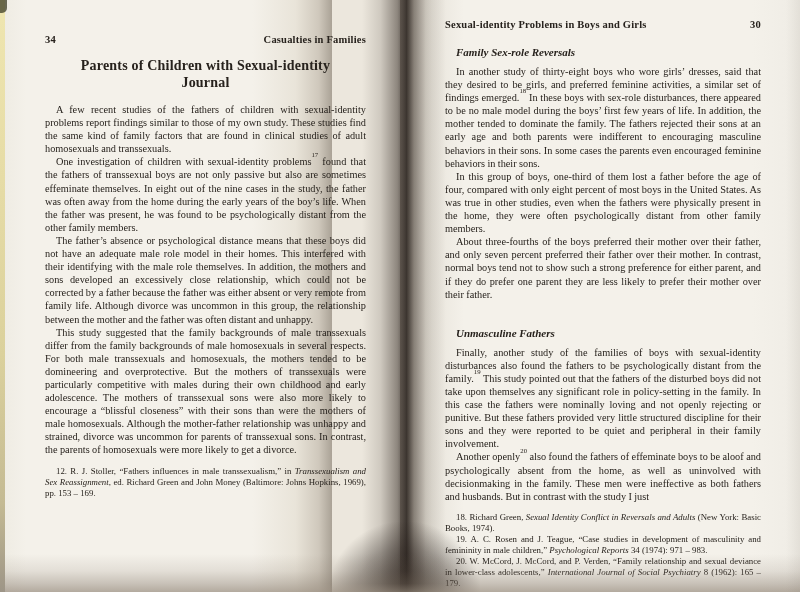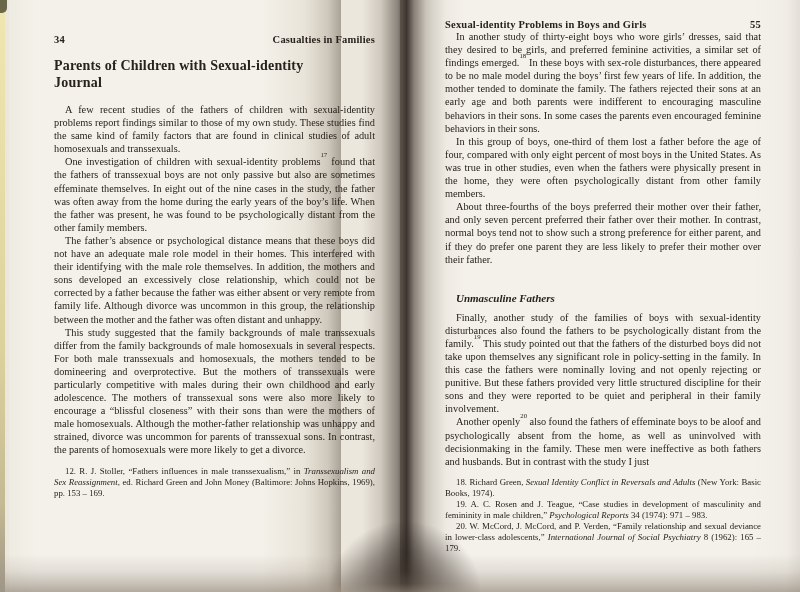--- a/index.html
+++ b/index.html
@@ -4,35 +4,35 @@
 <style>
   html,body{margin:0;padding:0;}
   body{
     width:800px;height:592px;position:relative;overflow:hidden;
     background:#ece7dd;
     font-family:"Liberation Serif", serif;
   }
   .book{position:absolute;inset:0;}
   .page{position:absolute;top:0;height:592px;box-sizing:border-box;color:#27221d;}
   .page-left{
-    left:9px;width:332px;
+    left:0;width:332px;
     background:linear-gradient(90deg,#eeebe2 0%,#f4f1ea 8%,#f4f1ea 76%,#e9e4d9 89%,#cfc8bc 96%,#aaa296 100%);
     padding:34px 0 16px 45px;
   }
   .page-right{
     left:400px;width:400px;
     background:linear-gradient(90deg,#9d948a 0%,#cfc9be 3%,#e9e5dc 8%,#f4f1ea 16%,#f4f1ea 88%,#efece5 100%);
     padding:19px 0 0 45px;
   }
   .content-l{width:321px;}
   .content-r{width:316px;}
   .runhead{display:flex;justify-content:space-between;align-items:baseline;
     font-weight:bold;font-size:10.5px;letter-spacing:.2px;}
   .title{font-size:14px;font-weight:bold;line-height:16.5px;margin:13px 0 0 0;letter-spacing:.2px;}
-  .title span{display:block;}
+  .title span{display:block;text-align:center;}
   .body{font-size:10.3px;line-height:13.1px;text-align:justify;text-indent:11px;margin:0;
     word-spacing:-0.2px;}
   .intro{margin-top:12px;}
   .sechead{font-style:italic;font-weight:bold;font-size:11px;margin:16px 0 7px 0;text-indent:11px;}
   .sechead2{margin-top:26px;}
   .fnref{font-size:6.8px;line-height:0;position:relative;top:-3.5px;}
   .footnotes{margin-top:9px;}
   .footnote{font-size:8.8px;line-height:11px;text-align:justify;text-indent:11px;margin:0;}
   .it{font-style:italic;}
   .gutter-shadow{
@@ -93,22 +93,23 @@
       <div class="footnotes">
         <p class="footnote"><span>12.</span><span> R. J. Stoller, “Fathers influences in male transsexualism,” in </span><span class="it">Transsexualism and Sex Reassignment</span><span>, ed. Richard Green and John Money (Baltimore: Johns Hopkins, 1969), pp. 153 – 169.</span></p>
       </div>
     </div>
   </div>
 
   <div class="page page-right">
     <div class="content-r">
       <div class="runhead">
         <span>Sexual-identity Problems in Boys and Girls</span>
-        <span>55</span>
+        <span>30</span>
       </div>
+      <h2 class="sechead">Family Sex-role Reversals</h2>
       <p class="body"><span>In another study of thirty-eight boys who wore girls’ dresses, said that they desired to be girls, and preferred feminine activities, a similar set of findings emerged.</span><sup class="fnref">18</sup><span> In these boys with sex-role disturbances, there appeared to be no male model during the boys’ first few years of life. In addition, the mother tended to dominate the family. The fathers rejected their sons at an early age and both parents were indifferent to encouraging masculine behaviors in their sons. In some cases the parents even encouraged feminine behaviors in their sons.</span></p>
       <p class="body">In this group of boys, one-third of them lost a father before the age of four, compared with only eight percent of most boys in the United States. As was true in other studies, even when the fathers were physically present in the home, they were often psychologically distant from other family members.</p>
       <p class="body">About three-fourths of the boys preferred their mother over their father, and only seven percent preferred their father over their mother. In contrast, normal boys tend not to show such a strong preference for either parent, and if they do prefer one parent they are less likely to prefer their mother over their father.</p>
       <h2 class="sechead sechead2">Unmasculine Fathers</h2>
       <p class="body"><span>Finally, another study of the families of boys with sexual-identity disturbances also found the fathers to be psychologically distant from the family.</span><sup class="fnref">19</sup><span> This study pointed out that the fathers of the disturbed boys did not take upon themselves any significant role in policy-setting in the family. In this case the fathers were nominally loving and not openly rejecting or punitive. But these fathers provided very little structured discipline for their sons and they were reported to be quiet and peripheral in their family involvement.</span></p>
       <p class="body"><span>Another openly</span><sup class="fnref">20</sup><span> also found the fathers of effeminate boys to be aloof and psychologically absent from the home, as well as uninvolved with decisionmaking in the family. These men were ineffective as both fathers and husbands. But in contrast with the study I just</span></p>
       <div class="footnotes">
         <p class="footnote"><span>18.</span><span> Richard Green, </span><span class="it">Sexual Identity Conflict in Reversals and Adults</span><span> (New York: Basic Books, 1974).</span></p>
         <p class="footnote"><span>19.</span><span> A. C. Rosen and J. Teague, “Case studies in development of masculinity and femininity in male children,” </span><span class="it">Psychological Reports</span><span> 34 (1974): 971 – 983.</span></p>
         <p class="footnote"><span>20.</span><span> W. McCord, J. McCord, and P. Verden, “Family relationship and sexual deviance in lower-class adolescents,” </span><span class="it">International Journal of Social Psychiatry</span><span> 8 (1962): 165 – 179.</span></p>

